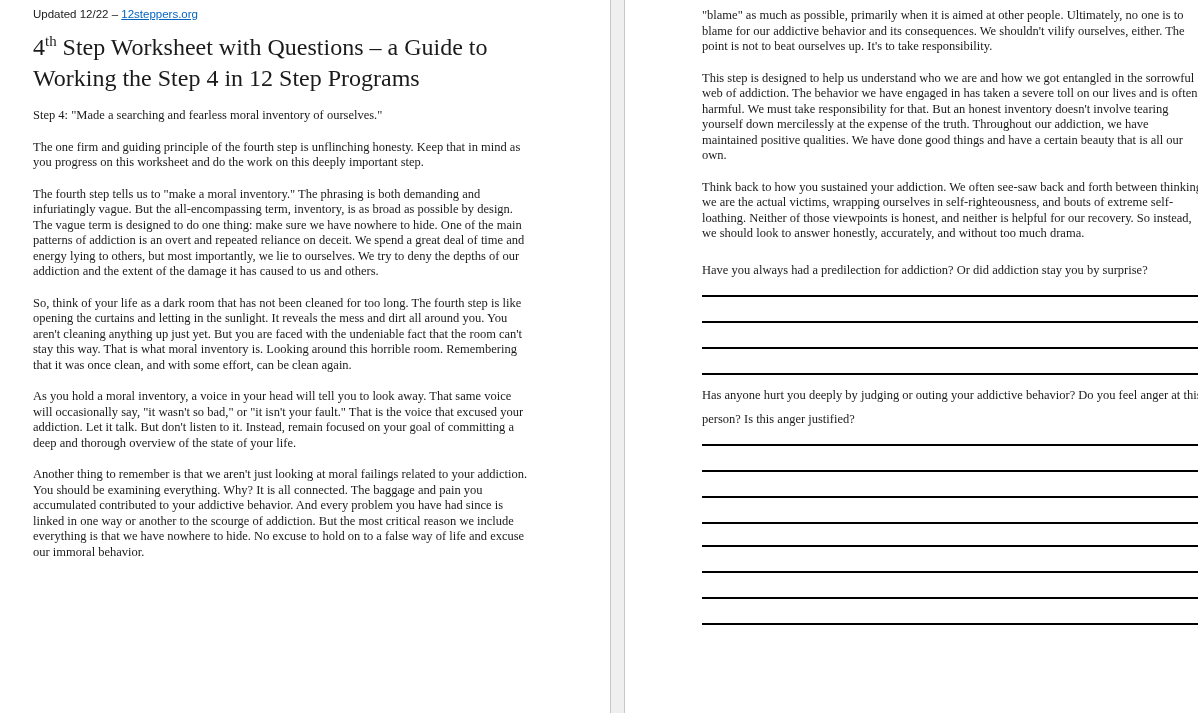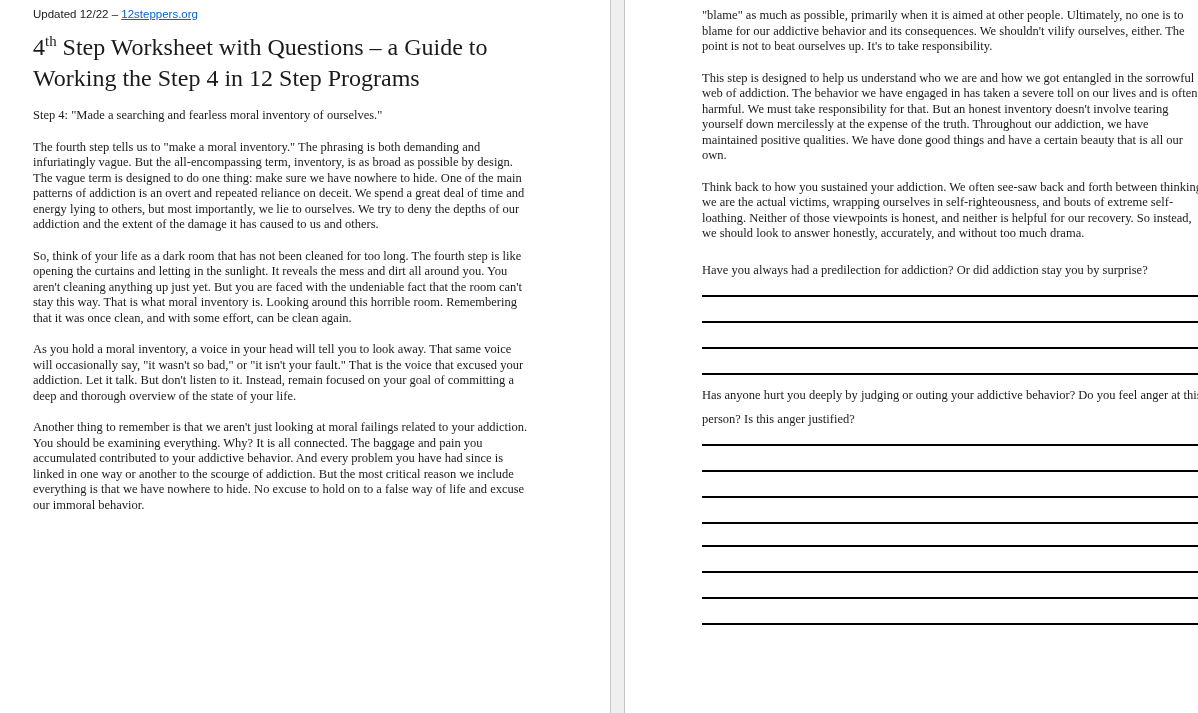--- a/index.html
+++ b/index.html
@@ -106,20 +106,21 @@
 <body>
 
 <div class="viewer">
   <div class="page page-left">
     <div class="doc-header">
       <span>Updated 12/22 – </span><a href="#">12steppers.org</a>
     </div>
     <h1 class="doc-title" id="doc-title">4<sup>th</sup> Step Worksheet with Questions – a Guide to Working the Step 4 in 12 Step Programs</h1>
     <div id="page1-blocks">
         <p class="para">Step 4: "Made a searching and fearless moral inventory of ourselves."</p>
+        <p class="para">The one firm and guiding principle of the fourth step is unflinching honesty. Keep that in mind as you progress on this worksheet and do the work on this deeply important step.</p>
         <p class="para">The fourth step tells us to "make a moral inventory." The phrasing is both demanding and infuriatingly vague. But the all-encompassing term, inventory, is as broad as possible by design. The vague term is designed to do one thing: make sure we have nowhere to hide. One of the main patterns of addiction is an overt and repeated reliance on deceit. We spend a great deal of time and energy lying to others, but most importantly, we lie to ourselves. We try to deny the depths of our addiction and the extent of the damage it has caused to us and others.</p>
         <p class="para">So, think of your life as a dark room that has not been cleaned for too long. The fourth step is like opening the curtains and letting in the sunlight. It reveals the mess and dirt all around you. You aren't cleaning anything up just yet. But you are faced with the undeniable fact that the room can't stay this way. That is what moral inventory is. Looking around this horrible room. Remembering that it was once clean, and with some effort, can be clean again.</p>
         <p class="para">As you hold a moral inventory, a voice in your head will tell you to look away. That same voice will occasionally say, "it wasn't so bad," or "it isn't your fault." That is the voice that excused your addiction. Let it talk. But don't listen to it. Instead, remain focused on your goal of committing a deep and thorough overview of the state of your life.</p>
         <p class="para">Another thing to remember is that we aren't just looking at moral failings related to your addiction. You should be examining everything. Why? It is all connected. The baggage and pain you accumulated contributed to your addictive behavior. And every problem you have had since is linked in one way or another to the scourge of addiction. But the most critical reason we include everything is that we have nowhere to hide. No excuse to hold on to a false way of life and excuse our immoral behavior.</p>
       </div>
   </div>
   <div class="page-gap"></div>
   <div class="page page-right">
     <div id="page2-blocks">
         <p class="para">"blame" as much as possible, primarily when it is aimed at other people. Ultimately, no one is to blame for our addictive behavior and its consequences. We shouldn't vilify ourselves, either. The point is not to beat ourselves up. It's to take responsibility.</p>

